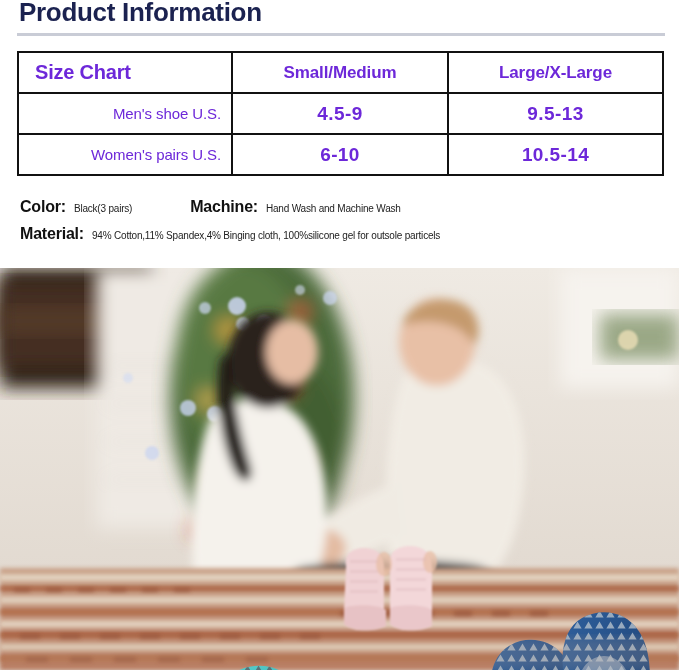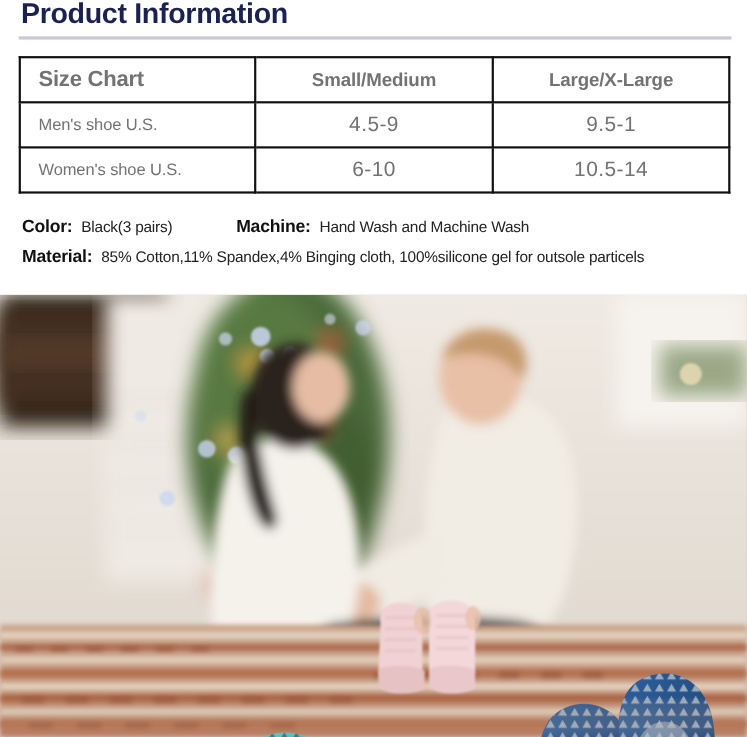--- a/index.html
+++ b/index.html
@@ -51,21 +51,21 @@
     top: 51px;
     width: 645px;
     border-collapse: collapse;
     table-layout: fixed;
   }
   .size-table td {
     border: 2px solid #111111;
     height: 41px;
     padding: 0 10px;
     vertical-align: middle;
-    color: #737373;
+    color: #6d28d9;
   }
   .size-table col.c1 { width: 214px; }
   .size-table col.c2 { width: 216px; }
   .size-table col.c3 { width: 215px; }
 
   .th-main {
     font-size: 20px;
     font-weight: bold;
     text-align: left;
     padding-left: 16px !important;
@@ -73,27 +73,27 @@
   }
   .th-col {
     font-size: 17px;
     font-weight: bold;
     text-align: center;
     letter-spacing: -0.1px;
   }
   .row-label {
     font-size: 15px;
     font-weight: normal;
-    text-align: left;
+    text-align: right;
     padding-left: 16px !important;
     letter-spacing: -0.1px;
   }
   .cell-val {
     font-size: 19px;
-    font-weight: normal;
+    font-weight: bold;
     text-align: center;
     letter-spacing: 0.4px;
   }
 
   
   .spec-block {
     position: absolute;
     left: 20px;
     top: 198px;
     width: 650px;
@@ -104,21 +104,21 @@
     white-space: nowrap;
     margin-bottom: 9px;
   }
   .spec-label {
     font-size: 16px;
     font-weight: bold;
     color: #111111;
     letter-spacing: -0.2px;
   }
   .spec-value {
-    font-size: 14px;
+    font-size: 10px;
     font-weight: normal;
     color: #222222;
     margin-left: 8px;
     letter-spacing: -0.2px;
   }
   .spec-gap { display: inline-block; width: 58px; }
 
   
   .photo {
     position: absolute;
@@ -145,41 +145,41 @@
       </colgroup>
     <tbody>
       <tr>
         <td class="th-main">Size Chart</td>
         <td class="th-col">Small/Medium</td>
         <td class="th-col">Large/X-Large</td>
       </tr>
       <tr>
         <td class="row-label">Men's shoe U.S.</td>
         <td class="cell-val">4.5-9</td>
-        <td class="cell-val">9.5-1</td>
+        <td class="cell-val">9.5-13</td>
       </tr>
       <tr>
-        <td class="row-label">Women's shoe U.S.</td>
+        <td class="row-label">Women's pairs U.S.</td>
         <td class="cell-val">6-10</td>
         <td class="cell-val">10.5-14</td>
       </tr>
     </tbody>
   </table>
 
   <div class="spec-block">
     <div class="spec-row">
       <span class="spec-label">Color:</span>
       <span class="spec-value">Black(3 pairs)</span>
       <span class="spec-gap"></span>
       <span class="spec-label">Machine:</span>
       <span class="spec-value">Hand Wash and Machine Wash</span>
     </div>
     <div class="spec-row">
       <span class="spec-label">Material:</span>
-      <span class="spec-value">85% Cotton,11% Spandex,4% Binging cloth, 100%silicone gel for outsole particels</span>
+      <span class="spec-value">94% Cotton,11% Spandex,4% Binging cloth, 100%silicone gel for outsole particels</span>
     </div>
   </div>
 
 </div>
 
 <div class="photo">
   <svg class="photo-svg" viewBox="0 0 679 402">
     <defs>
       <filter id="blurBig">
           <feGaussianBlur stdDeviation="9"></feGaussianBlur>

